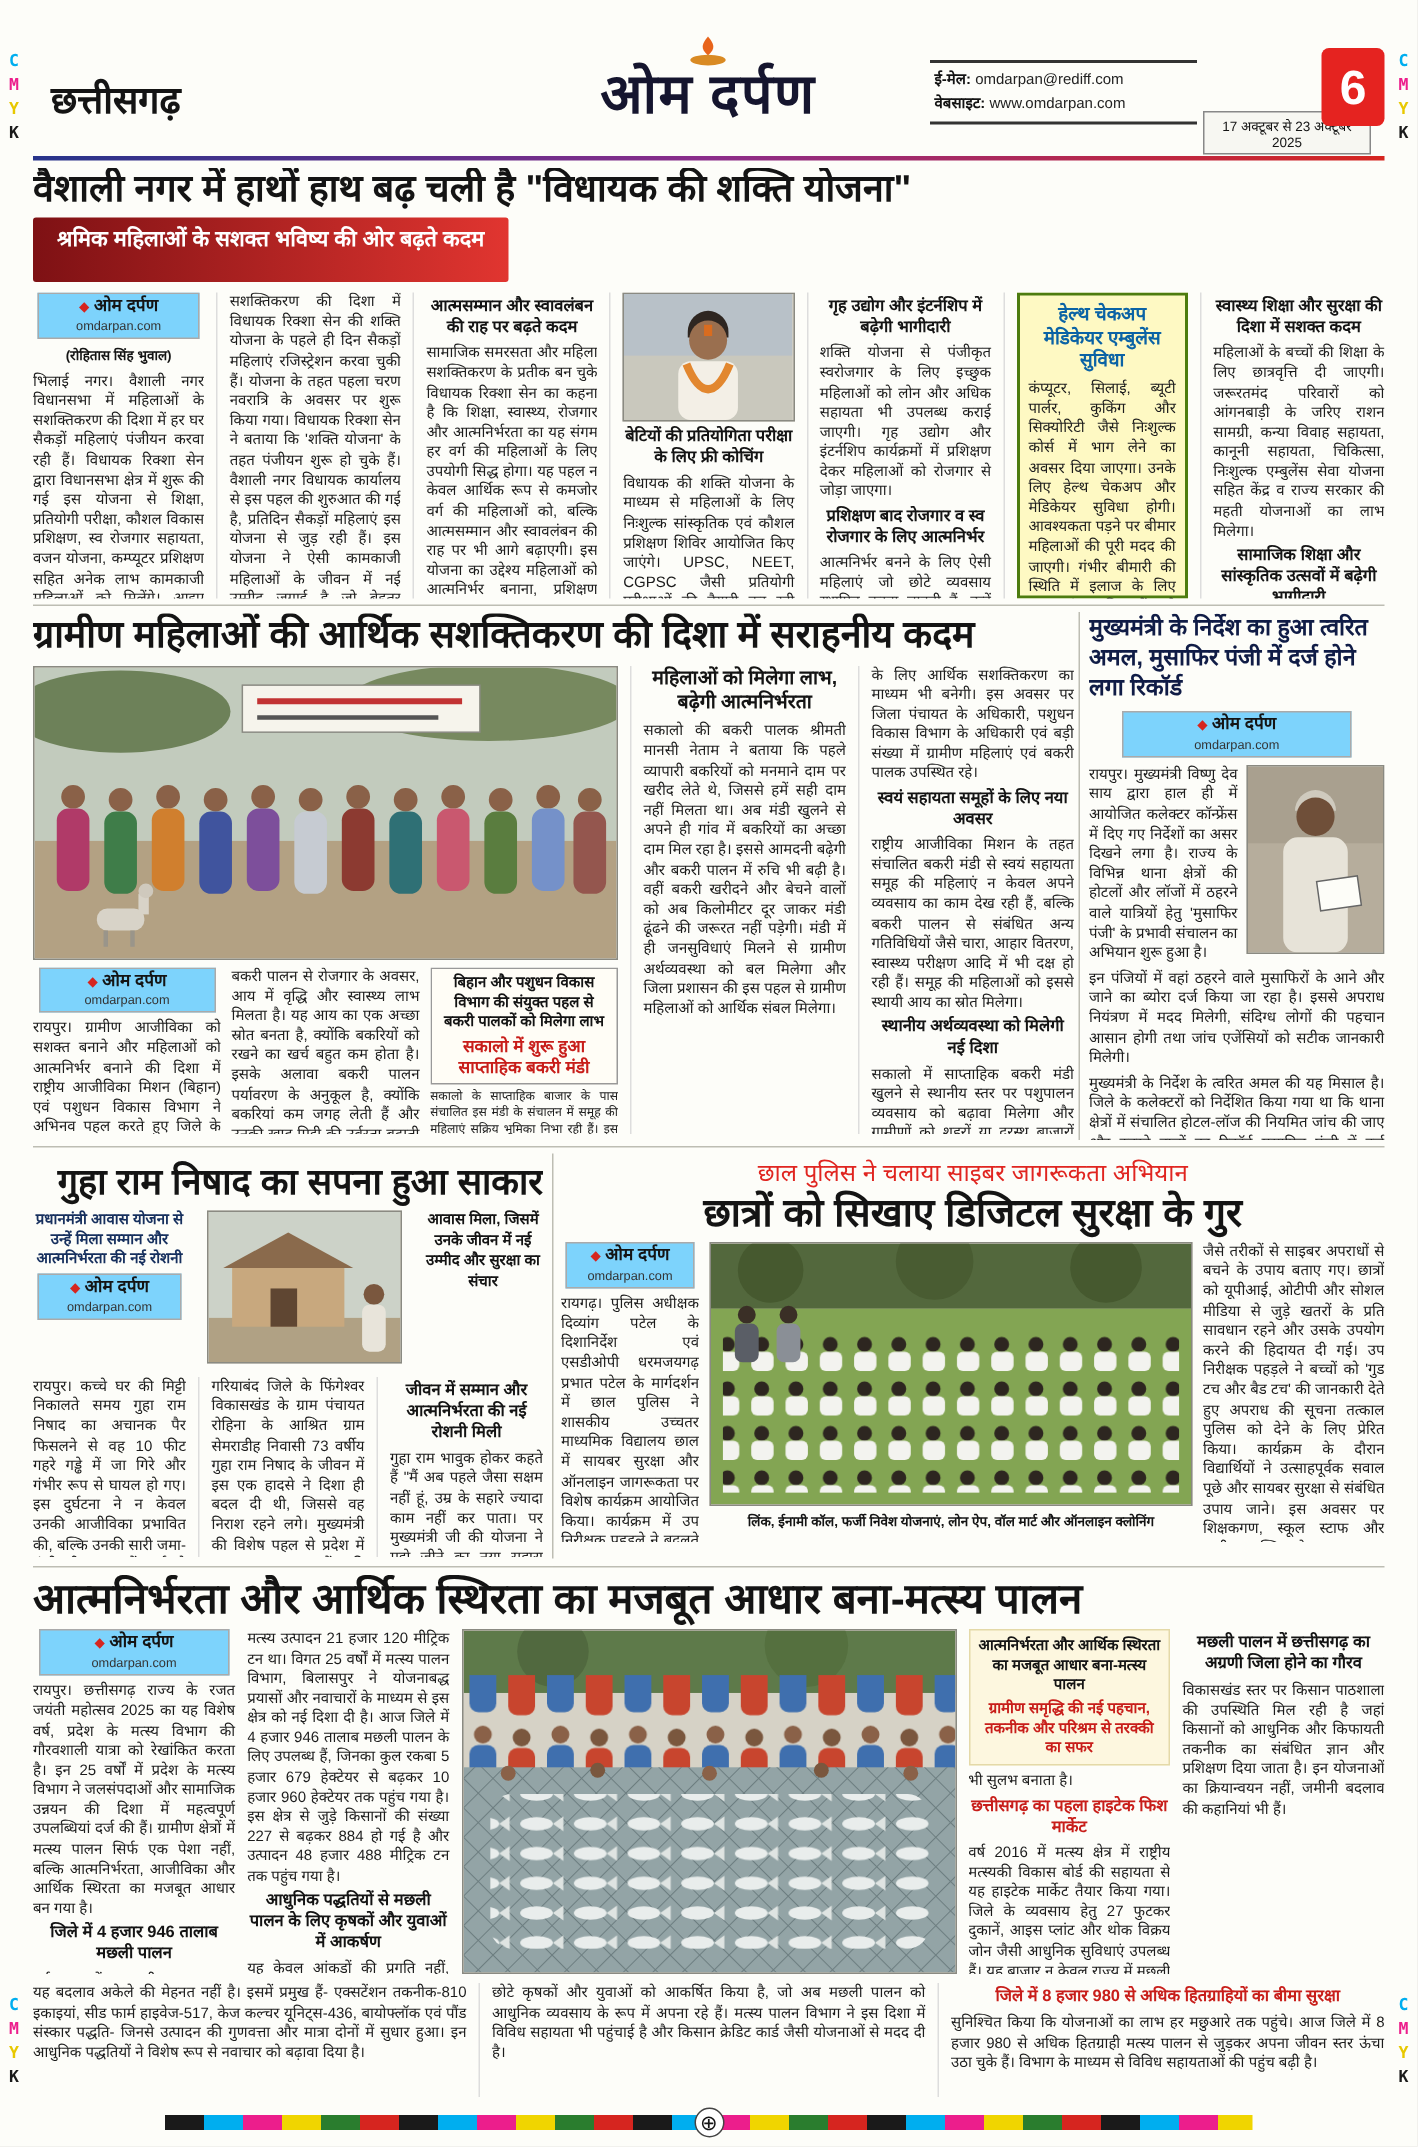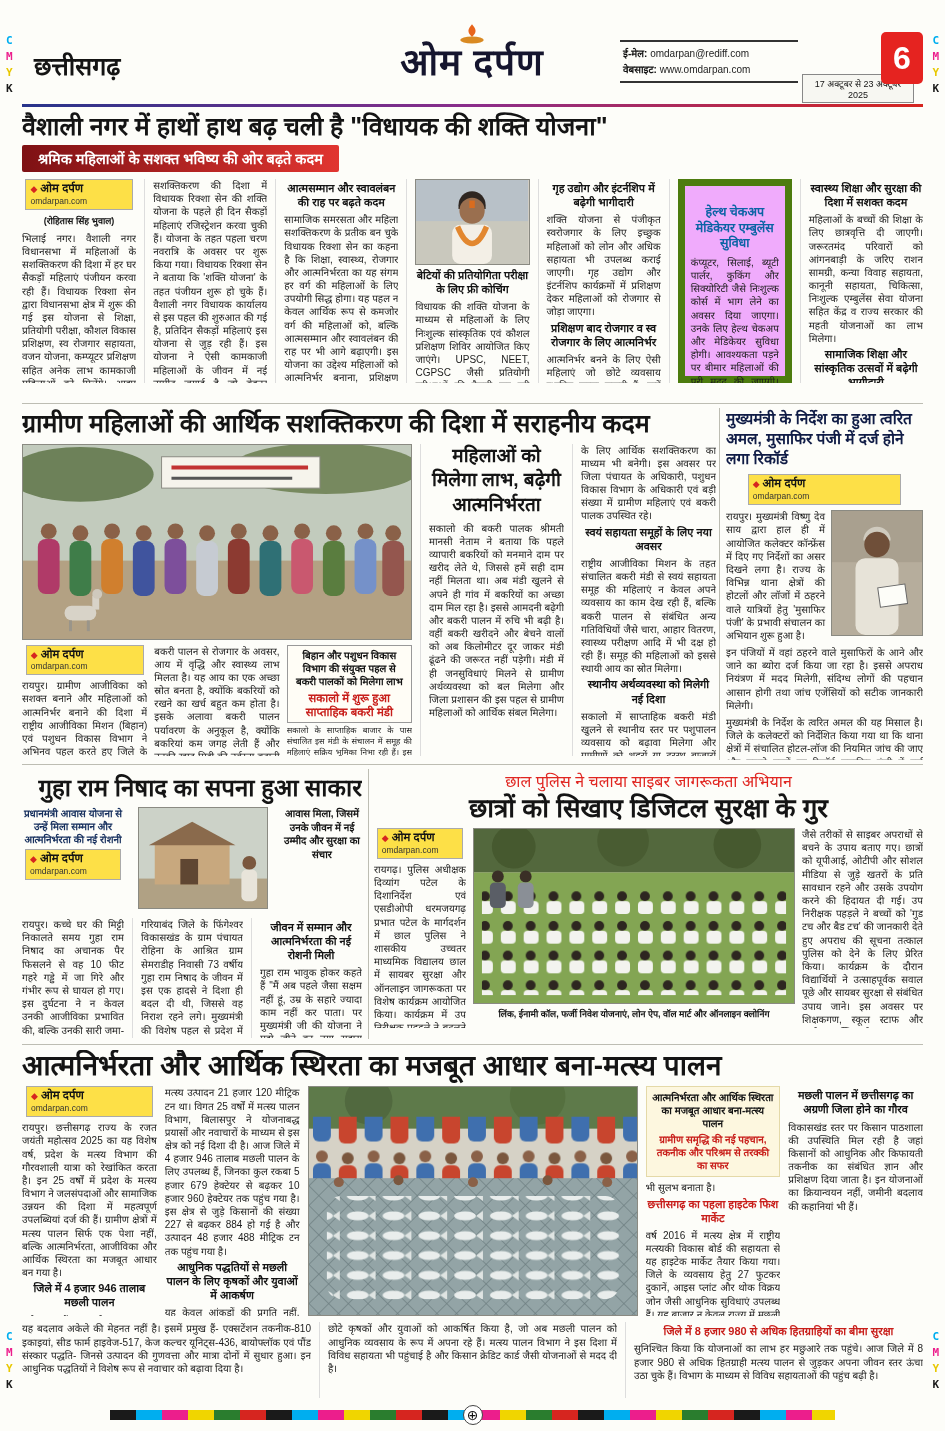--- a/index.html
+++ b/index.html
@@ -41,53 +41,53 @@
   .rule-top { position: absolute; left: 22px; right: 22px; top: 104px; height: 3px;
     background: linear-gradient(90deg, #27348b, #8b2d8b, #d6251f); }
   
   .sec { position: absolute; overflow: hidden; }
   .cols { display: flex; gap: 8px; }
   .col { flex: 1; min-width: 0; overflow: hidden; }
   .cols.ruled > .col + .col { border-left: 1px solid #ddd; padding-left: 8px; }
   .p { font-size: 10px; line-height: 1.32; text-align: justify; color: #1c1c1c; }
   .subhead { font-weight: bold; font-size: 11px; line-height: 1.28; text-align: center; margin: 2px 0 4px; }
   .subhead.red { color: #c81e1a; }
-  .byline { border: 1px solid #aaa; padding: 2px 4px 3px; text-align: left; margin: 0 auto 4px; width: 94%; background: #fde047; }
+  .byline { border: 1px solid #aaa; padding: 2px 4px 3px; text-align: center; margin: 0 auto 4px; width: 94%; background: #7dd3fc; }
   .byline .brandline { font-weight: bold; font-size: 11.5px; line-height: 1.2; }
   .byline .dia { color: #d6251f; font-size: 9px; margin-right: 3px; }
   .byline .site { font-size: 8.5px; color: #333; }
   .reporter { font-size: 9px; font-weight: bold; text-align: center; margin-bottom: 5px; }
   .photo { border: 1px solid #8a8a82; background: #d6d2c6; overflow: hidden; }
   .photo svg { display: block; width: 100%; height: 100%; }
   .hr { position: absolute; left: 22px; right: 22px; height: 1px; background: #bdbdb3; }
   .hr1 { top: 403px; } .hr2 { top: 764px; } .hr3 { top: 1044px; }
   .vr { position: absolute; width: 1px; background: #bdbdb3; }
   .vr1 { left: 719px; top: 408px; height: 352px; }
   .vr2 { left: 368px; top: 769px; height: 270px; }
   
   .a1 { left: 22px; top: 112px; width: 901px; height: 288px; }
   .h-a1 { font-size: 25px; font-weight: bold; line-height: 1.12; }
-  .kicker-band { display: inline-block; margin-top: 5px; padding: 3px 16px 4px;
+  .kicker-band { display: inline-block; margin-top: 5px; padding: 3px 16px 20px;
     background: linear-gradient(90deg, #7e1114, #e13530); color: #fff; font-weight: bold;
     font-size: 14.5px; border-radius: 2px; }
   .a1cols { margin-top: 7px; height: 204px; }
   .photo-politician { height: 86px; margin-bottom: 3px; }
-  .bluebox { background: #f0abfc; border: 7px solid #4d7c0f; padding: 19px 6px; height: 100%; }
+  .bluebox { background: #fef9c3; border: 2px solid #4d7c0f; padding: 5px 6px; height: 100%; }
   .bluebox .bb-h { color: #0b63a5; font-weight: bold; font-size: 12.5px; text-align: center;
     line-height: 1.25; margin-bottom: 4px; }
   
   .a2 { left: 22px; top: 409px; width: 694px; height: 351px; }
   .h-a2 { font-size: 25px; font-weight: bold; line-height: 1.18; margin-bottom: 5px; }
   .a2-main { display: flex; gap: 8px; height: 312px; }
   .a2-left { width: 390px; flex: 0 0 auto; display: flex; flex-direction: column; }
   .photo-bakri { width: 390px; height: 196px; }
   .a2-below { display: flex; gap: 7px; margin-top: 5px; flex: 1; overflow: hidden; }
   .a2-below .mcol { flex: 1; min-width: 0; overflow: hidden; }
   .a2-colA, .a2-colB { flex: 1; min-width: 0; overflow: hidden; border-left: 1px solid #ddd; padding-left: 8px; }
-  .h-colA { font-weight: bold; font-size: 19px; text-align: center; line-height: 1.3; margin-bottom: 4px; }
+  .h-colA { font-weight: bold; font-size: 13px; text-align: center; line-height: 1.3; margin-bottom: 4px; }
   .boxheads { border: 1px solid #999; padding: 3px 4px; background: #fffdf6; }
   .boxheads .bh1 { font-weight: bold; font-size: 10px; text-align: center; line-height: 1.3; }
   .boxheads .bh2 { font-weight: bold; font-size: 11.5px; color: #c81e1a; text-align: center; line-height: 1.25; margin-top: 3px; }
   .mcol .p.small { font-size: 8.2px; margin-top: 3px; }
   
   .a3 { left: 726px; top: 409px; width: 197px; height: 351px; }
   .h-a3 { font-size: 15.5px; font-weight: bold; line-height: 1.3; color: #101c46; }
   .a3 .byline { width: 78%; margin: 5px auto; }
   .a3-row { display: flex; gap: 6px; margin-bottom: 4px; }
   .a3-row .p { flex: 1; }

